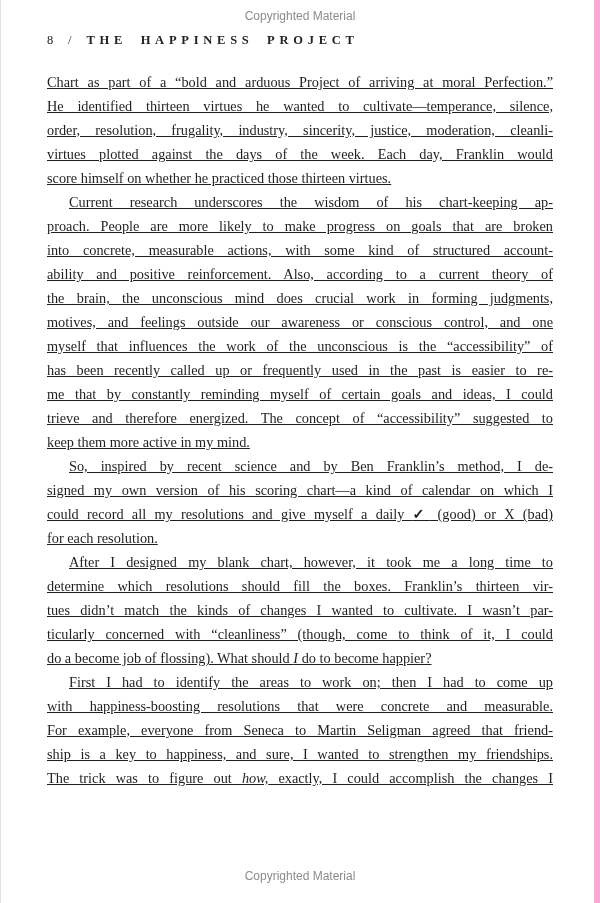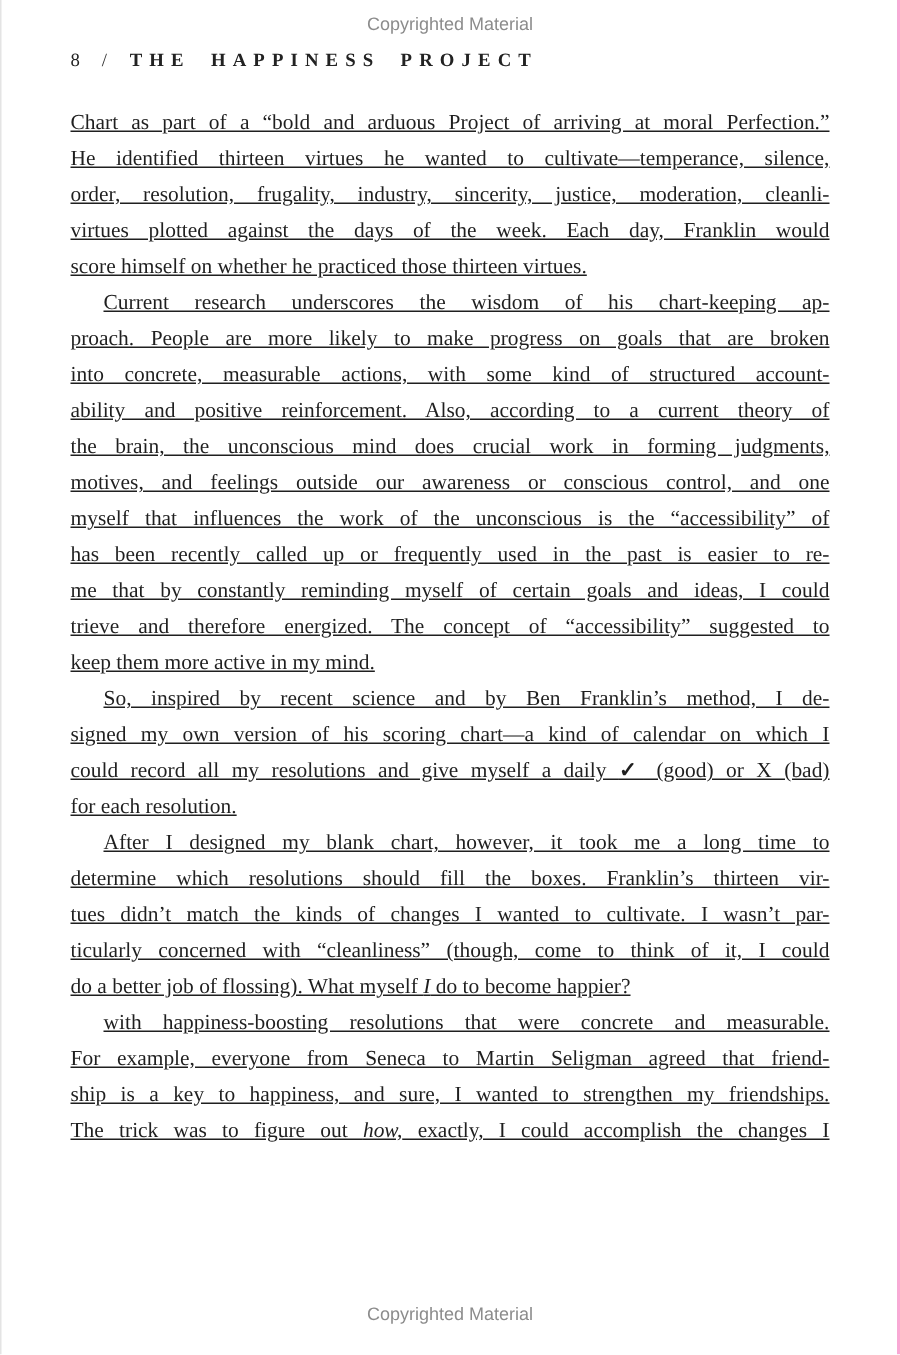--- a/index.html
+++ b/index.html
@@ -11,21 +11,21 @@
     font-family: "Liberation Serif", "DejaVu Serif", serif;
     color: #1f1f1f;
     overflow: hidden;
   }
   .page {
     box-sizing: border-box;
     width: 600px;
     height: 903px;
     padding: 0 47px;
     border-left: 1px solid #e4e4e4;
-    border-right: 2px solid #f9a8d4;
+    border-right: 6px solid #f9a8d4;
   }
   .copyright {
     position: absolute;
     left: 0;
     width: 100%;
     text-align: center;
     font-family: "Liberation Sans", sans-serif;
     font-size: 12px;
     color: #8c8c8c;
   }
@@ -110,23 +110,24 @@
         <div class="line"><span>So, inspired by recent science and by Ben Franklin’s method, I de-</span></div>
         <div class="line"><span>signed my own version of his scoring chart—a kind of calendar on which I</span></div>
         <div class="line"><span>could record all my resolutions and give myself a daily </span><span class="bd">✓</span><span> (good) or X (bad)</span></div>
         <div class="line end"><span>for each resolution.</span></div>
       </div>
       <div class="para indent">
         <div class="line"><span>After I designed my blank chart, however, it took me a long time to</span></div>
         <div class="line"><span>determine which resolutions should fill the boxes. Franklin’s thirteen vir-</span></div>
         <div class="line"><span>tues didn’t match the kinds of changes I wanted to cultivate. I wasn’t par-</span></div>
         <div class="line"><span>ticularly concerned with “cleanliness” (though, come to think of it, I could</span></div>
-        <div class="line end"><span>do a better job of flossing). What myself </span><span class="it">I</span><span> do to become happier?</span></div>
+        <div class="line end"><span>do a become job of flossing). What should </span><span class="it">I</span><span> do to become happier?</span></div>
       </div>
       <div class="para indent">
+        <div class="line"><span>First I had to identify the areas to work on; then I had to come up</span></div>
         <div class="line"><span>with happiness-boosting resolutions that were concrete and measurable.</span></div>
         <div class="line"><span>For example, everyone from Seneca to Martin Seligman agreed that friend-</span></div>
         <div class="line"><span>ship is a key to happiness, and sure, I wanted to strengthen my friendships.</span></div>
         <div class="line"><span>The trick was to figure out </span><span class="it">how,</span><span> exactly, I could accomplish the changes I</span></div>
       </div>
     </div>
 
   <div class="copyright bottom">Copyrighted Material</div>
 
 </div>

